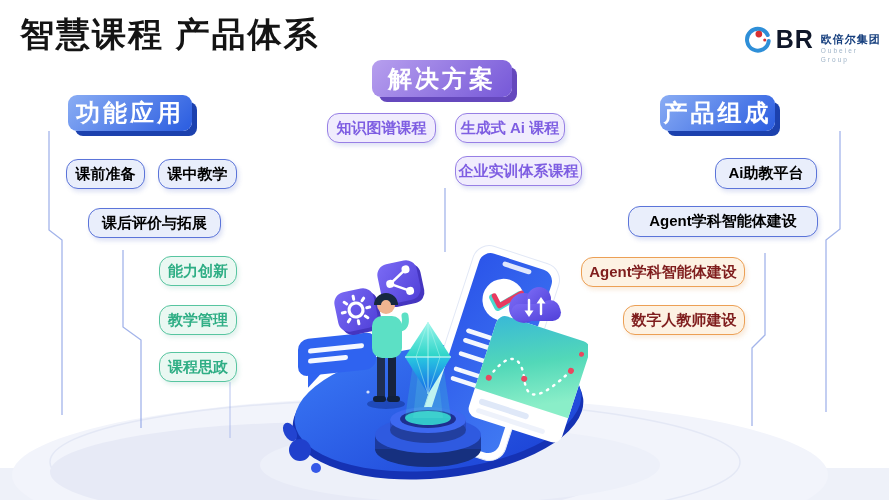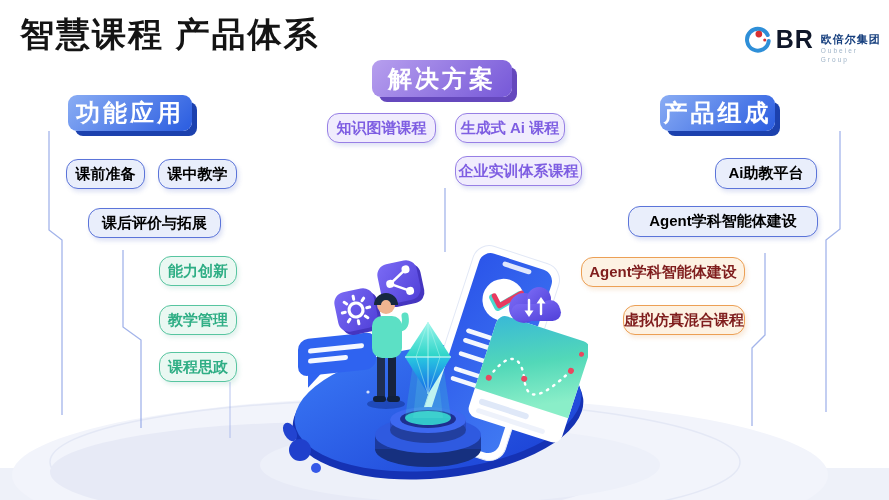--- a/index.html
+++ b/index.html
@@ -250,15 +250,15 @@
   <div class="pill green" style="left:159px;top:305px;width:76px">教学管理</div>
   <div class="pill green" style="left:159px;top:352px;width:76px">课程思政</div>
 
   <div class="pill purple" style="left:327px;top:113px;width:107px">知识图谱课程</div>
   <div class="pill purple" style="left:455px;top:113px;width:108px">生成式 Ai 课程</div>
   <div class="pill purple" style="left:455px;top:156px;width:125px">企业实训体系课程</div>
 
   <div class="pill blue" style="left:715px;top:158px;width:100px;height:29px">Ai助教平台</div>
   <div class="pill blue" style="left:628px;top:206px;width:188px;height:29px">Agent学科智能体建设</div>
   <div class="pill orange" style="left:581px;top:257px;width:162px">Agent学科智能体建设</div>
-  <div class="pill orange" style="left:623px;top:305px;width:120px">虚拟仿真混合课程</div>
+  <div class="pill orange" style="left:623px;top:305px;width:120px">数字人教师建设</div>
 
 </div>
 
 </body></html>

